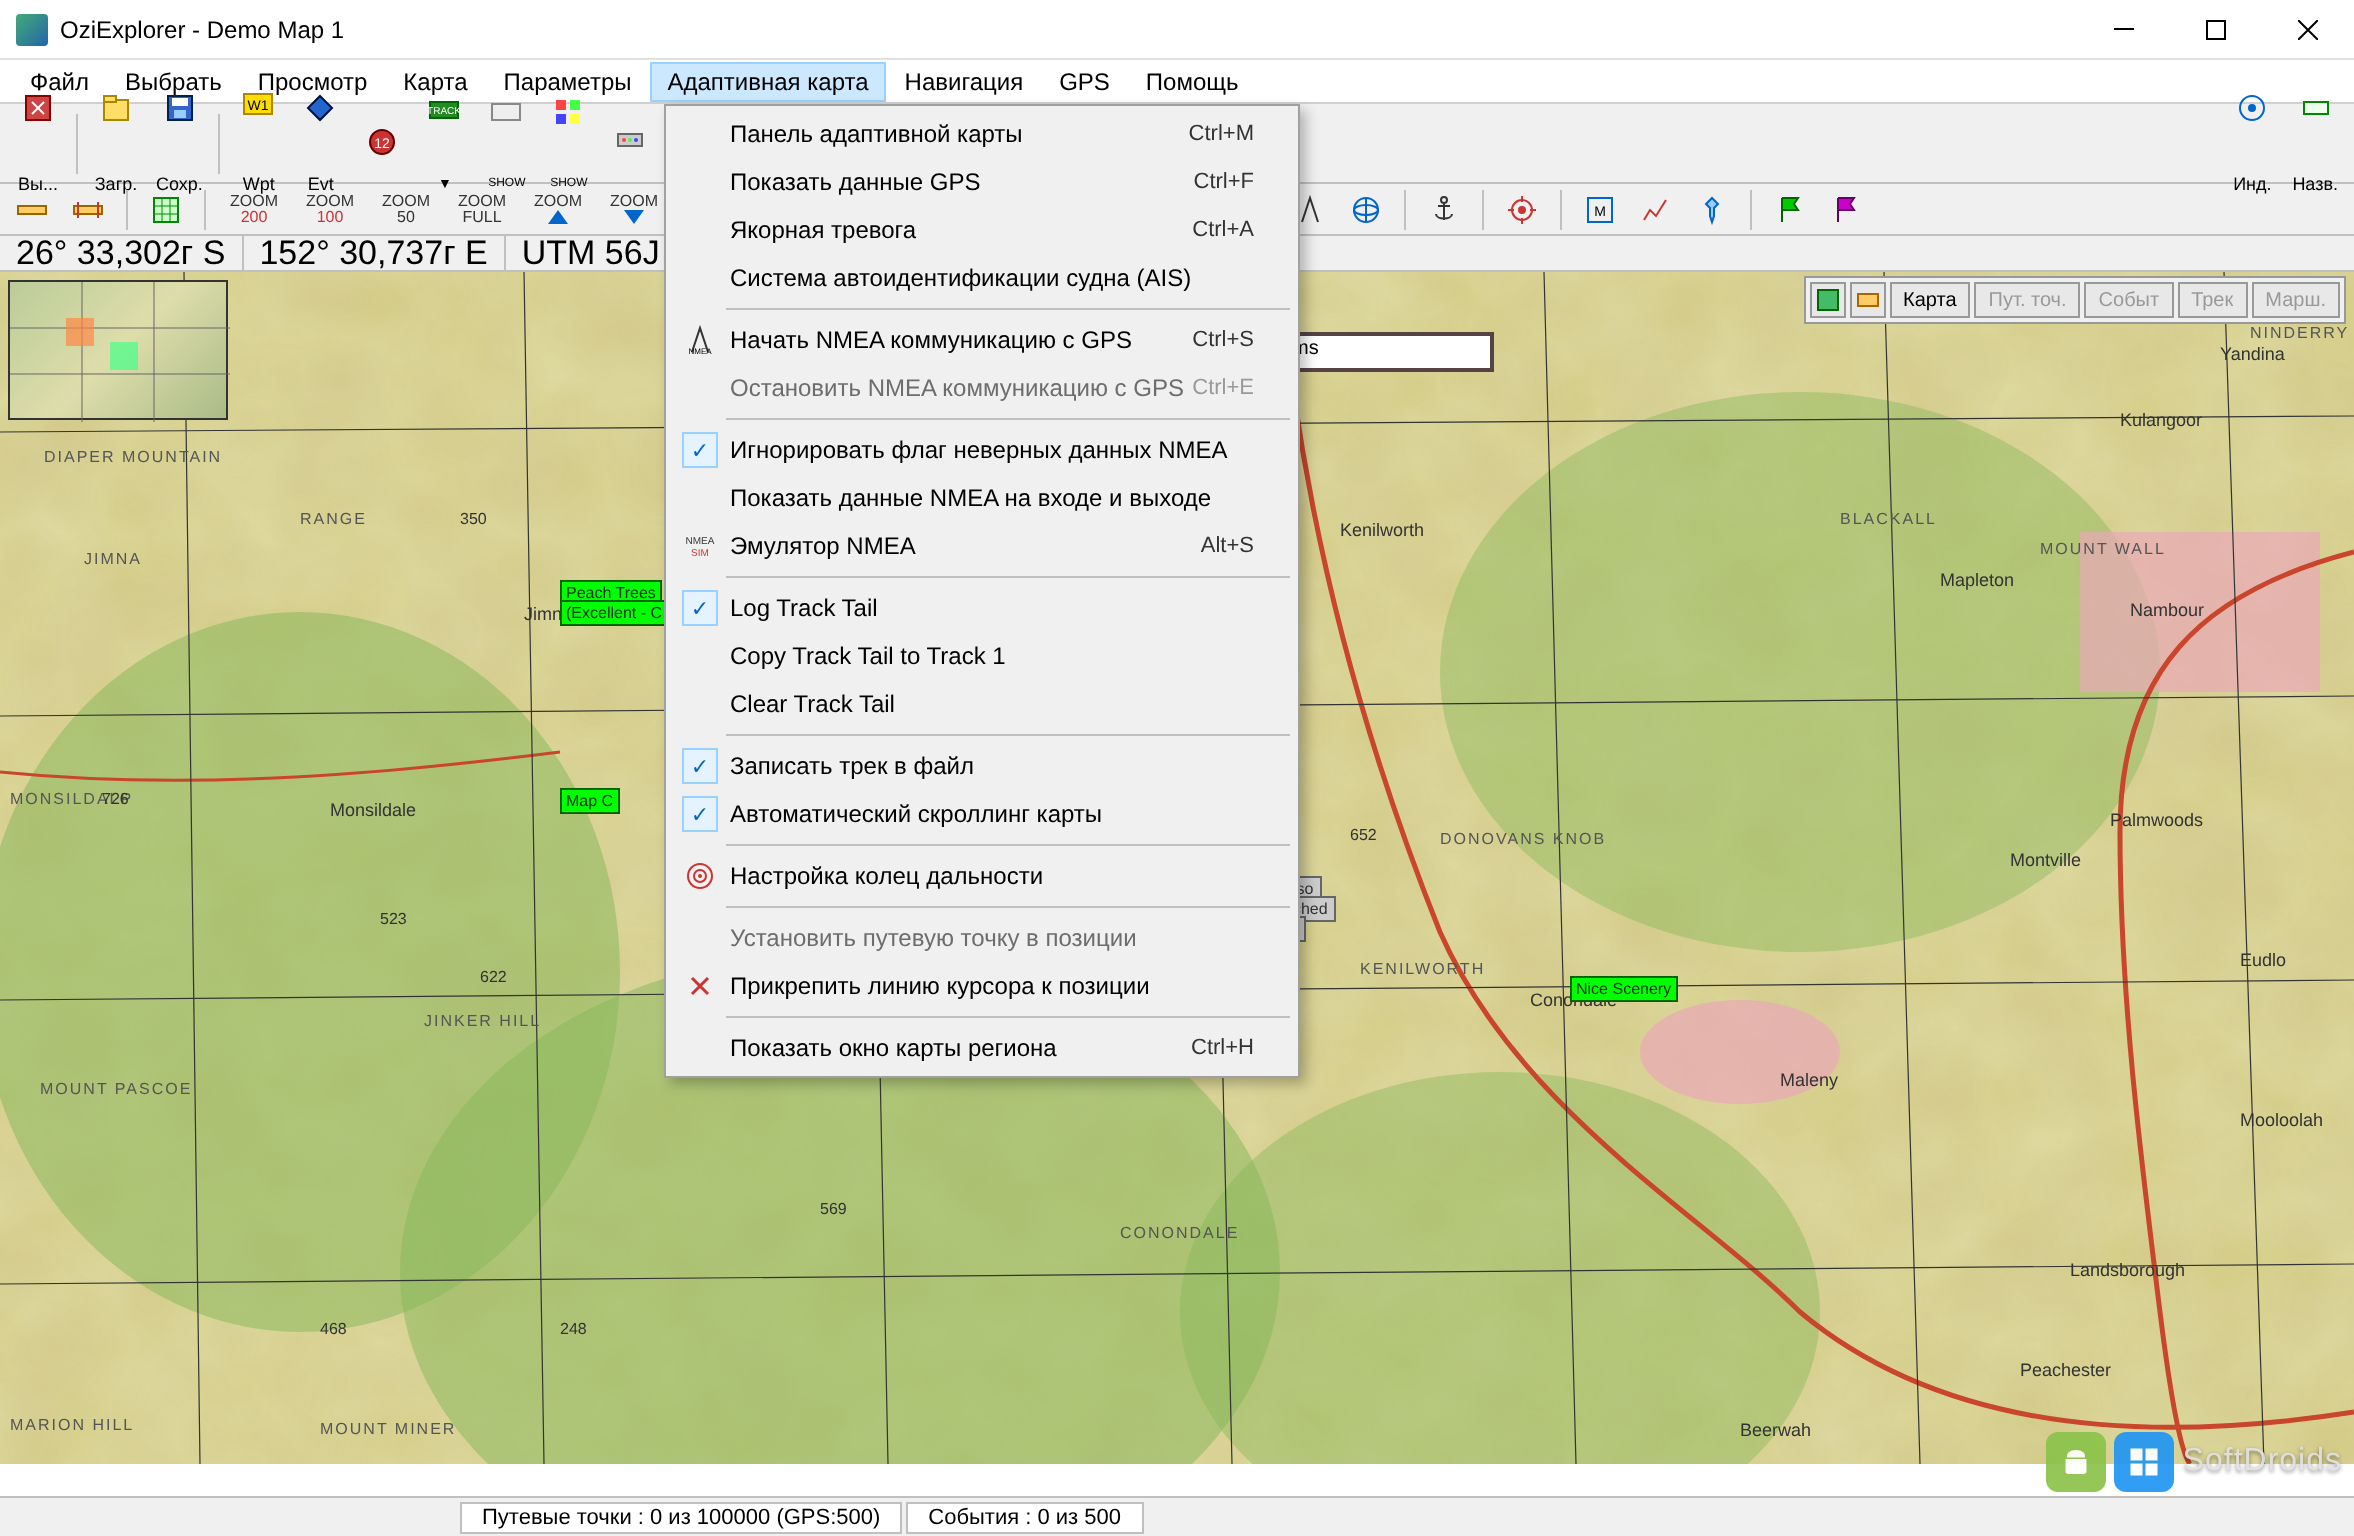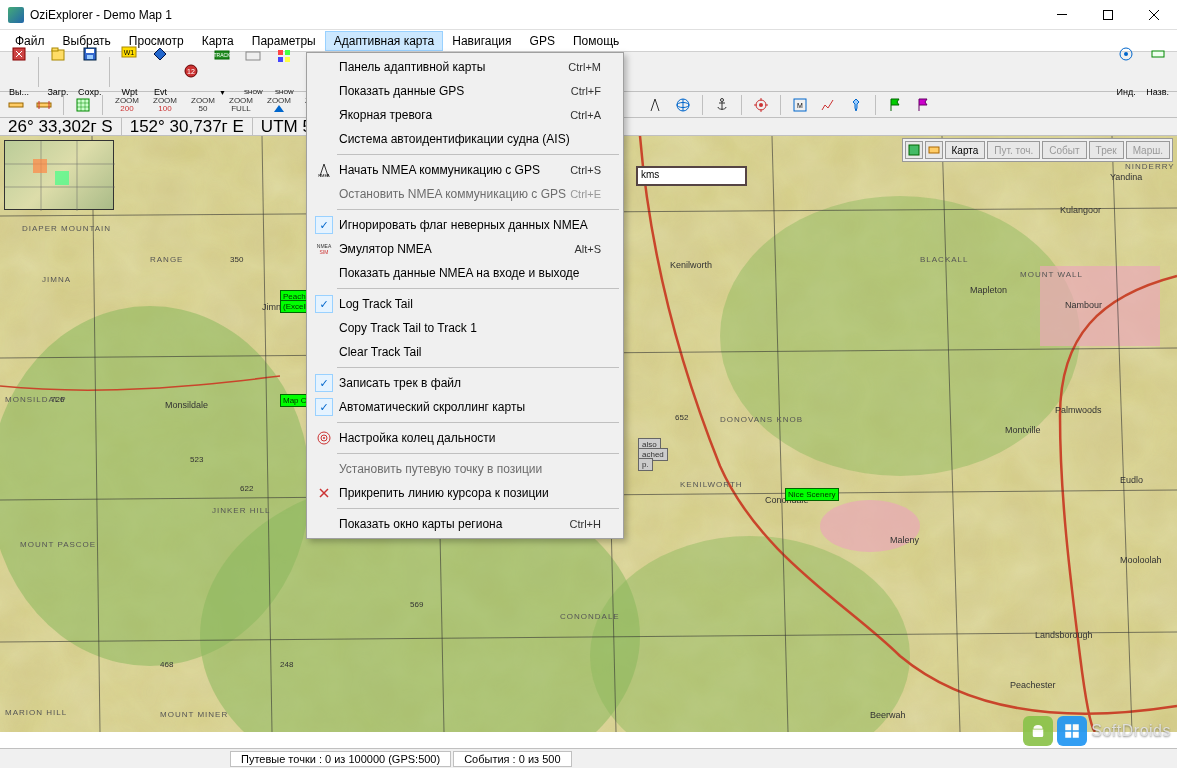--- a/index.html
+++ b/index.html
@@ -23,21 +23,21 @@
 .sep2 { width: 1px; height: 20px; background: #c0c0c0; margin: 0 3px; }
 .statusrow { height: 18px; background: #f0f0f0; border-bottom: 1px solid #c0c0c0; display: flex; align-items: center; font-size: 17px; }
 .statuscell { border-right: 1px solid #c0c0c0; padding: 0 8px; height: 100%; display: flex; align-items: center; }
 .maparea { position: relative; height: 596px; background: #d4d088; overflow: hidden; }
 .mapsvg { position: absolute; inset: 0; }
 .overlayimg { position: absolute; }
 .floatbar { position: absolute; top: 2px; right: 4px; display: flex; gap: 2px; align-items: center; background: #f0f0f0; padding: 2px; border: 1px solid #999; }
 .floatbtn { height: 18px; padding: 0 6px; font-size: 10px; border: 1px solid #999; background: #e8e8e8; display: flex; align-items: center; }
 .floatbtn.disabled { color: #999; }
 .floaticon { width: 18px; height: 18px; border: 1px solid #999; background: #e8e8e8; display:flex; align-items:center; justify-content:center; }
-.dropdown { position: absolute; left: 306px; top: 52px; width: 318px; background: #f0f0f0; border: 1px solid #a0a0a0; box-shadow: 3px 3px 6px rgba(0,0,0,.25); z-index: 100; padding: 2px; }
+.dropdown { position: absolute; left: 332px; top: 52px; width: 318px; background: #f0f0f0; border: 1px solid #a0a0a0; box-shadow: 3px 3px 6px rgba(0,0,0,.25); z-index: 100; padding: 2px; }
 .dditem { height: 24px; display: flex; align-items: center; padding: 0 20px 0 30px; position: relative; cursor: default; font-size: 12px; }
 .dditem.disabled { color: #6d6d6d; }
 .dditem .short { margin-left: auto; color: #333; font-size: 11px; }
 .dditem.disabled .short { color: #999; }
 .dditem .chk { position: absolute; left: 6px; width: 18px; height: 18px; border: 1px solid #99d1ff; background: #e5f3ff; display: flex; align-items: center; justify-content: center; color: #0066cc; font-size: 11px; }
 .dditem .lefticon { position: absolute; left: 7px; width: 16px; height: 16px; }
 .ddsep { height: 1px; background: #c0c0c0; margin: 3px 2px 3px 28px; }
 .bottombar { position: absolute; bottom: 0; left: 0; right: 0; height: 20px; background: #f0f0f0; border-top: 1px solid #c0c0c0; display: flex; align-items: center; font-size: 11px; }
 .bottombar .cell { border: 1px solid #c0c0c0; padding: 1px 10px; margin-right: 2px; background: #fff; height: 16px; display: flex; align-items: center; }
 .maplabel { position: absolute; font-size: 9px; color: #333; font-family: Arial; }
@@ -455,29 +455,29 @@
     <div class="dditem disabled">
       <span>Остановить NMEA коммуникацию с GPS</span>
       <span class="short">Ctrl+E</span>
     </div>
     <div class="ddsep"></div>
     <div class="dditem">
       <div class="chk">✓</div>
       <span>Игнорировать флаг неверных данных NMEA</span>
     </div>
     <div class="dditem">
+      <span>Показать данные NMEA на входе и выходе</span>
+    </div>
+    <div class="dditem">
       <div class="lefticon"><svg viewBox="0 0 16 16">
           <text x="8" y="7" font-size="5" text-anchor="middle" fill="#333">NMEA</text>
           <text x="8" y="13" font-size="5" text-anchor="middle" fill="#c33">SIM</text>
         </svg></div>
       <span>Эмулятор NMEA</span>
       <span class="short">Alt+S</span>
-    </div>
-    <div class="dditem">
-      <span>Показать данные NMEA на входе и выходе</span>
     </div>
     <div class="ddsep"></div>
     <div class="dditem">
       <div class="chk">✓</div>
       <span>Log Track Tail</span>
     </div>
     <div class="dditem">
       <span>Copy Track Tail to Track 1</span>
     </div>
     <div class="dditem">

